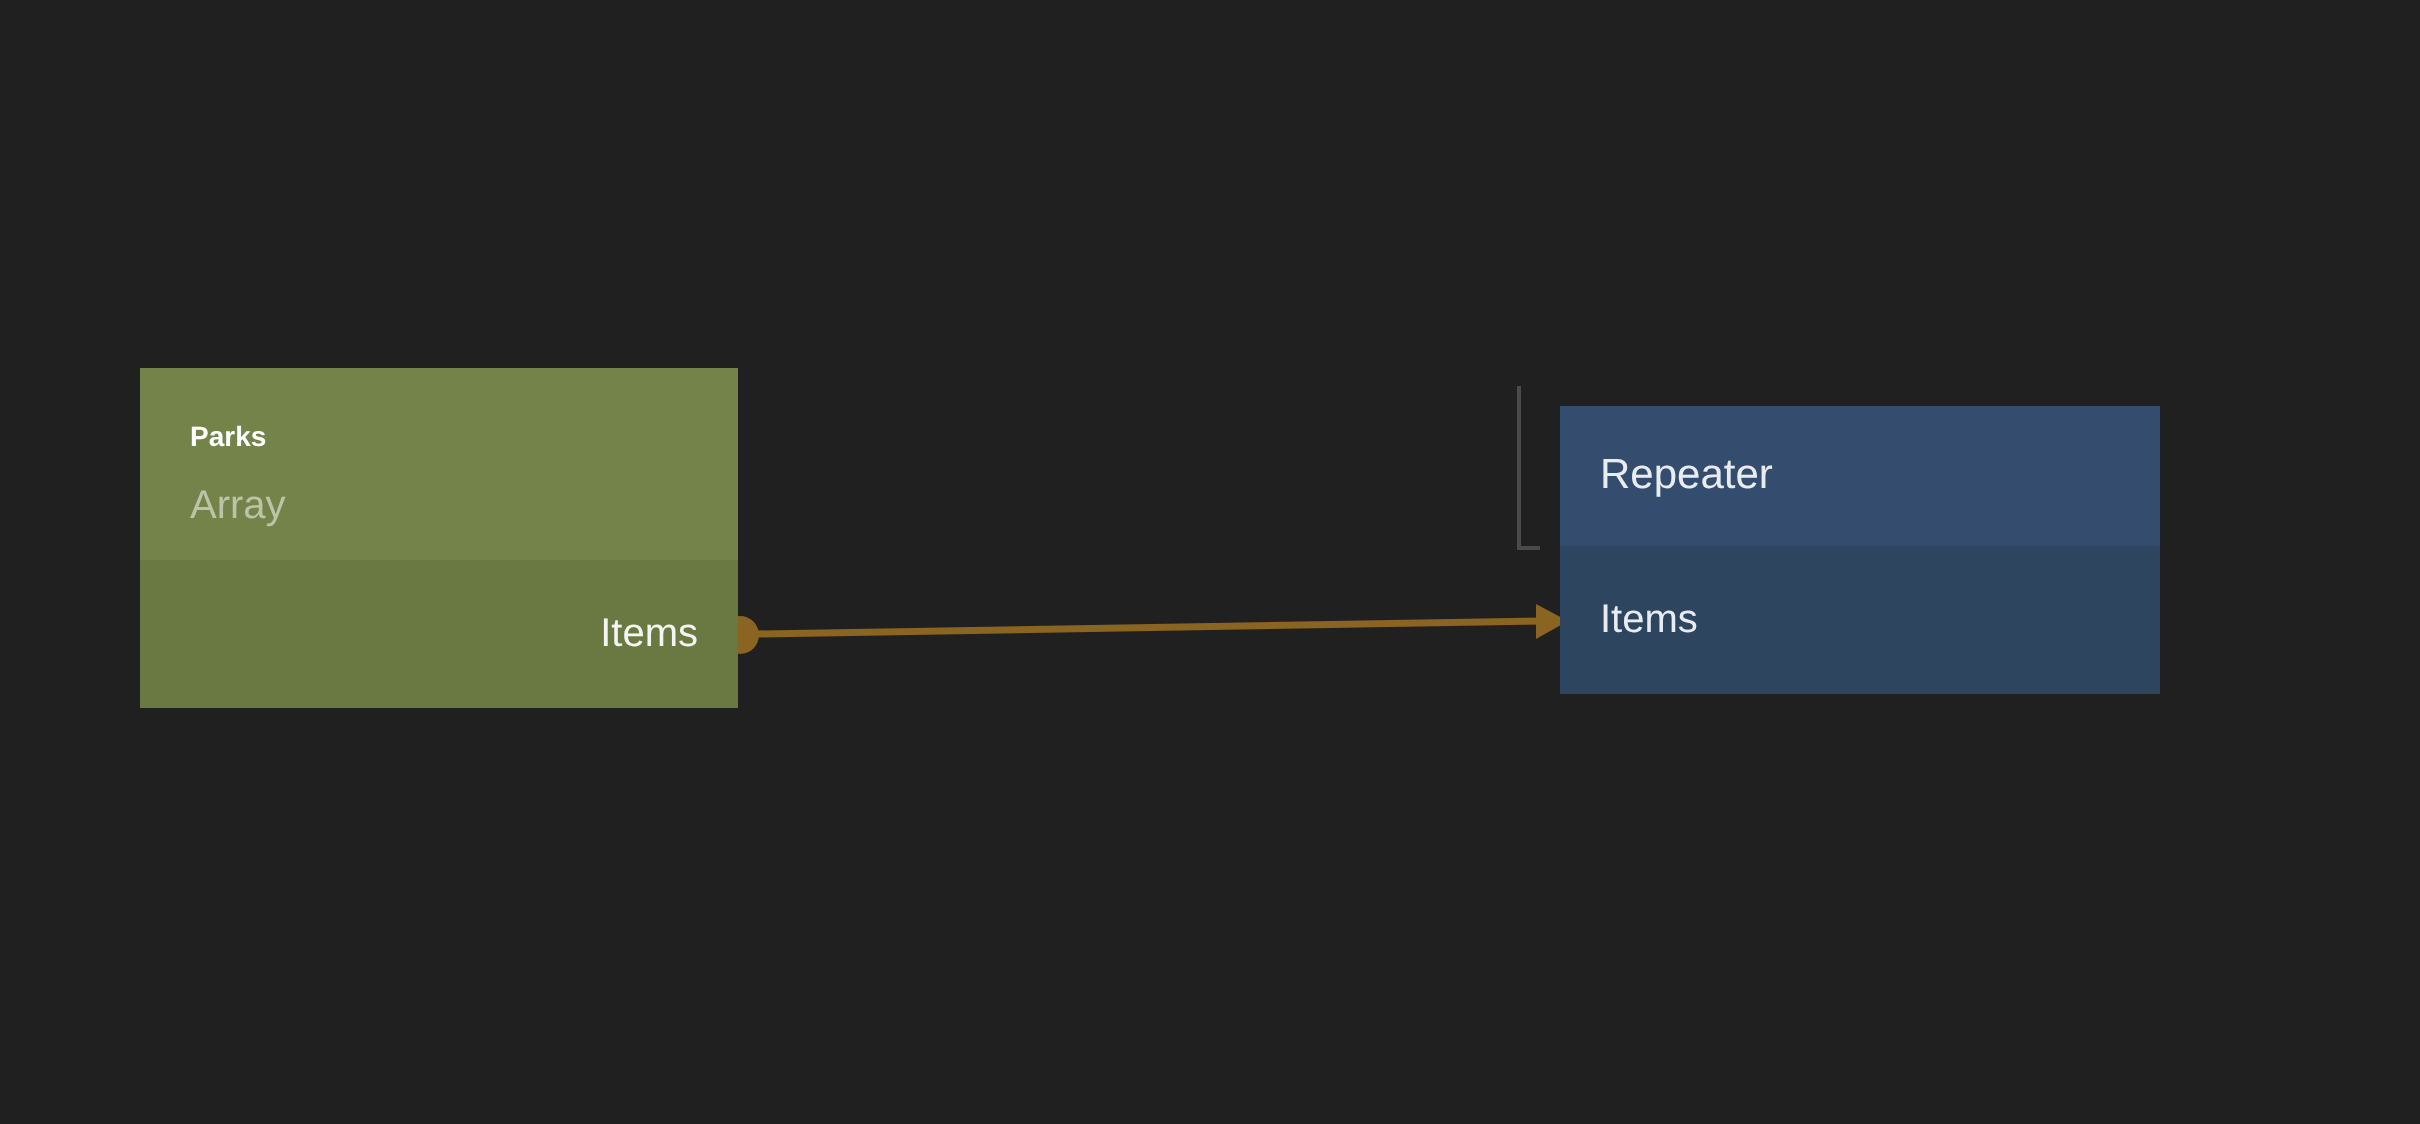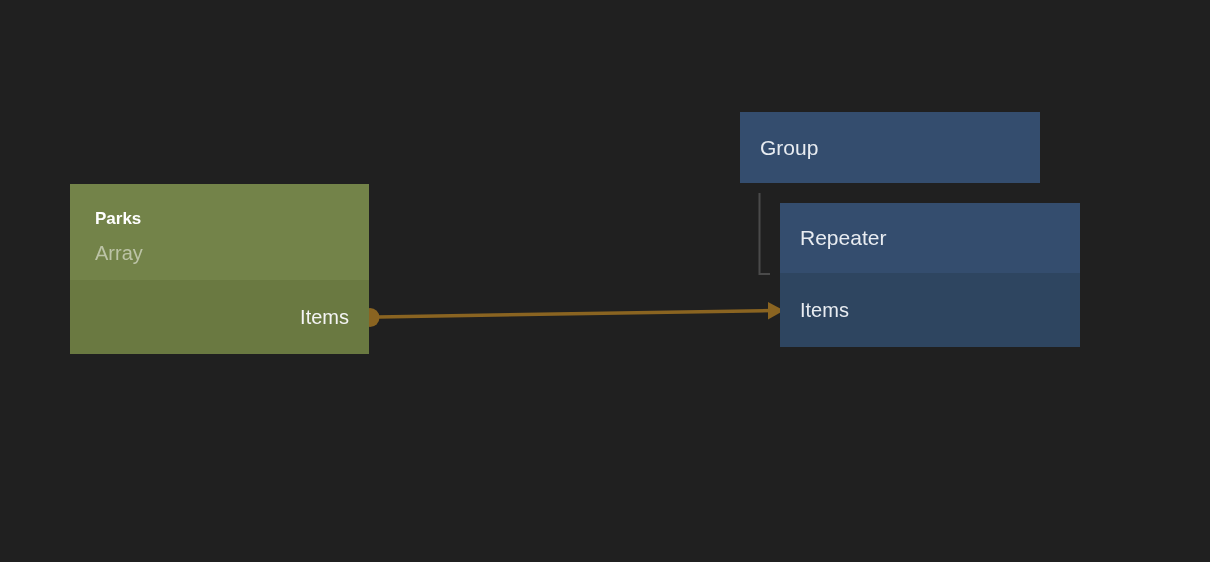--- a/index.html
+++ b/index.html
@@ -35,21 +35,21 @@
     height: 170px;
   }
   .parks-header {
     box-sizing: border-box;
     width: 100%;
     height: 96px;
     padding: 21px 25px 0 25px;
   }
   .parks-title {
     color: #ffffff;
-    font-size: 17px;
+    font-size: 14px;
     font-weight: 600;
     line-height: 27px;
   }
   .parks-subtitle {
     color: #bcc3a6;
     font-size: 20px;
     font-weight: 400;
     line-height: 26px;
     margin-top: 8px;
   }
@@ -126,23 +126,20 @@
   <div class="node node-parks">
     <div class="parks-header" style="background-color: rgb(115, 131, 73);">
       <div class="parks-title">Parks</div>
       <div class="parks-subtitle">Array</div>
     </div>
     <div class="parks-items-row" style="background-color: rgb(106, 121, 65);">
       <span class="row-label">Items</span>
     </div>
   </div>
 
-  <div class="node node-group" style="background-color: rgb(52, 77, 110);">
-    <div class="blue-title">Group</div>
-  </div>
 
   <div class="node node-repeater">
     <div class="repeater-header" style="background-color: rgb(52, 77, 110);">
       <div class="blue-title">Repeater</div>
     </div>
     <div class="repeater-items-row" style="background-color: rgb(46, 69, 96);">
       <span class="row-label-blue">Items</span>
     </div>
   </div>
 

